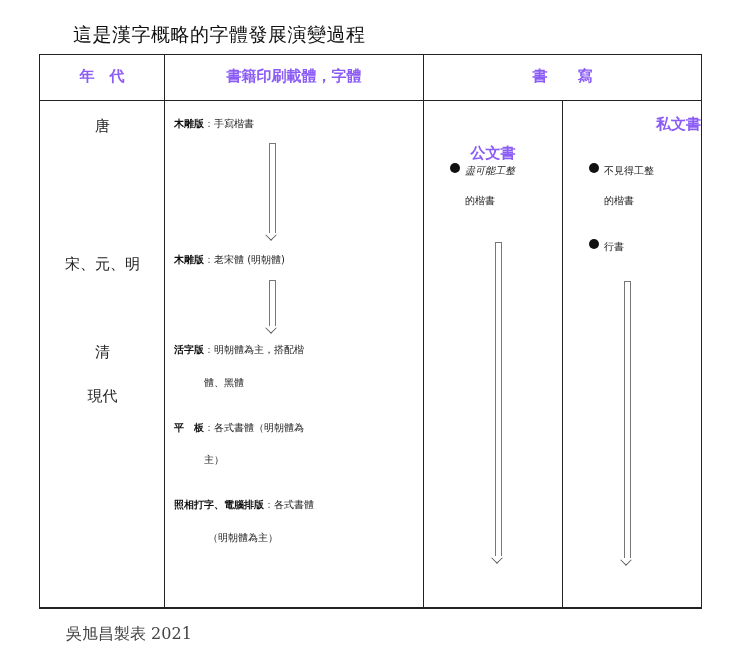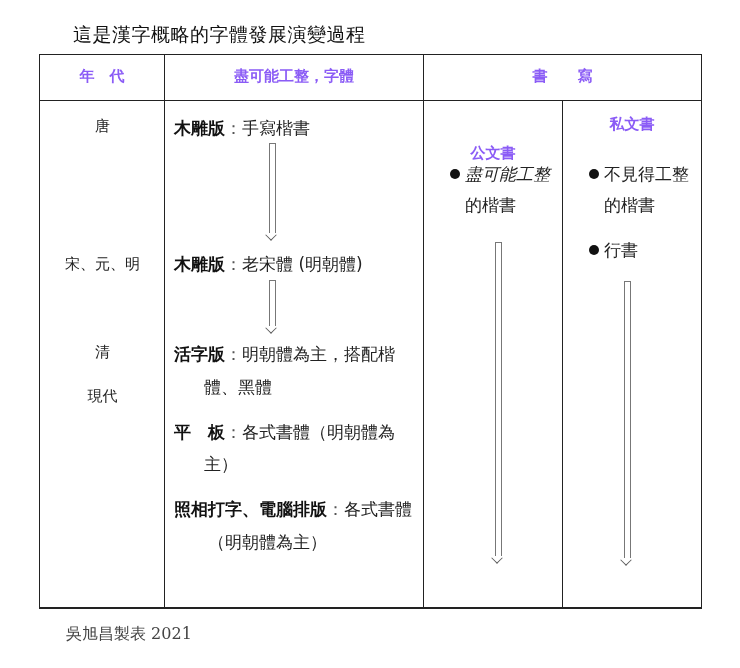--- a/index.html
+++ b/index.html
@@ -2,21 +2,21 @@
 <html><head>
 <meta charset="utf-8">
 <style>
   html, body { margin:0; padding:0; background:#ffffff; }
   body { width:740px; height:668px; position:relative; overflow:hidden;
          font-family: "DejaVu Sans", "Liberation Sans", sans-serif; color:#1a1a1a; }
   .abs { position:absolute; }
   .title { left:73px; top:22px; font-size:19px; color:#111; letter-spacing:0.5px; }
   .line { position:absolute; background:#222; }
   .hcell { position:absolute; font-size:15px; font-weight:bold; color:#8b5cf6; text-align:center; }
-  .txt { position:absolute; font-size:17px; color:#222; white-space:nowrap; }
+  .txt { position:absolute; font-size:10px; color:#222; white-space:nowrap; }
   .bold { font-weight:bold; color:#111; }
   .sep { color:#555; }
   .era { position:absolute; font-size:15px; color:#222; text-align:center; width:125px; left:40px; }
   .arrow { position:absolute; width:5px; border:1px solid #777; border-bottom:none; background:#fff; }
   .arrow::after { content:""; position:absolute; left:-4px; bottom:-7px; width:9px; height:9px;
                   border-right:1px solid #555; border-bottom:1px solid #555; transform:rotate(45deg) scale(0.8); transform-origin:center; background:transparent; }
   .bullet { display:inline-block; width:10px; height:10px; border-radius:50%; background:#111; margin-right:5px; vertical-align:1px; }
   .footer { left:66px; top:624px; font-size:16px; color:#444; font-family:"DejaVu Serif", "Liberation Serif", serif; }
 </style>
 </head>
@@ -28,24 +28,24 @@
   <div class="line" style="left:39px;top:54px;width:663px;height:1px;"></div>
   <div class="line" style="left:39px;top:100px;width:663px;height:1px;"></div>
   <div class="line" style="left:39px;top:607px;width:663px;height:2px;"></div>
   <div class="line" style="left:39px;top:54px;width:1px;height:555px;"></div>
   <div class="line" style="left:164px;top:54px;width:1px;height:555px;"></div>
   <div class="line" style="left:423px;top:54px;width:1px;height:555px;"></div>
   <div class="line" style="left:562px;top:100px;width:1px;height:509px;"></div>
   <div class="line" style="left:701px;top:54px;width:1px;height:555px;"></div>
 
   <div class="hcell" style="left:40px;top:67px;width:124px;">年　代</div>
-  <div class="hcell" style="left:165px;top:67px;width:258px;">盡可能工整，字體</div>
+  <div class="hcell" style="left:165px;top:67px;width:258px;">書籍印刷載體，字體</div>
   <div class="hcell" style="left:424px;top:67px;width:277px;">書　　寫</div>
   <div class="hcell" style="left:424px;top:115px;width:138px;margin-top:29px;">公文書</div>
-  <div class="hcell" style="left:563px;top:115px;width:138px;">私文書</div>
+  <div class="hcell" style="left:563px;top:115px;width:138px;text-align:right;">私文書</div>
 
   <div class="era" style="top:117px;">唐</div>
   <div class="era" style="top:238px;margin-top:17px;">宋、元、明</div>
   <div class="era" style="top:343px;">清</div>
   <div class="era" style="top:387px;">現代</div>
 
   <div class="txt" style="left:174px;top:117px;">
     <span class="bold">木雕版</span><span class="sep">：</span><span>手寫楷書</span>
   </div>
   <div class="arrow" style="left:269px;top:143px;height:89px;"></div>

